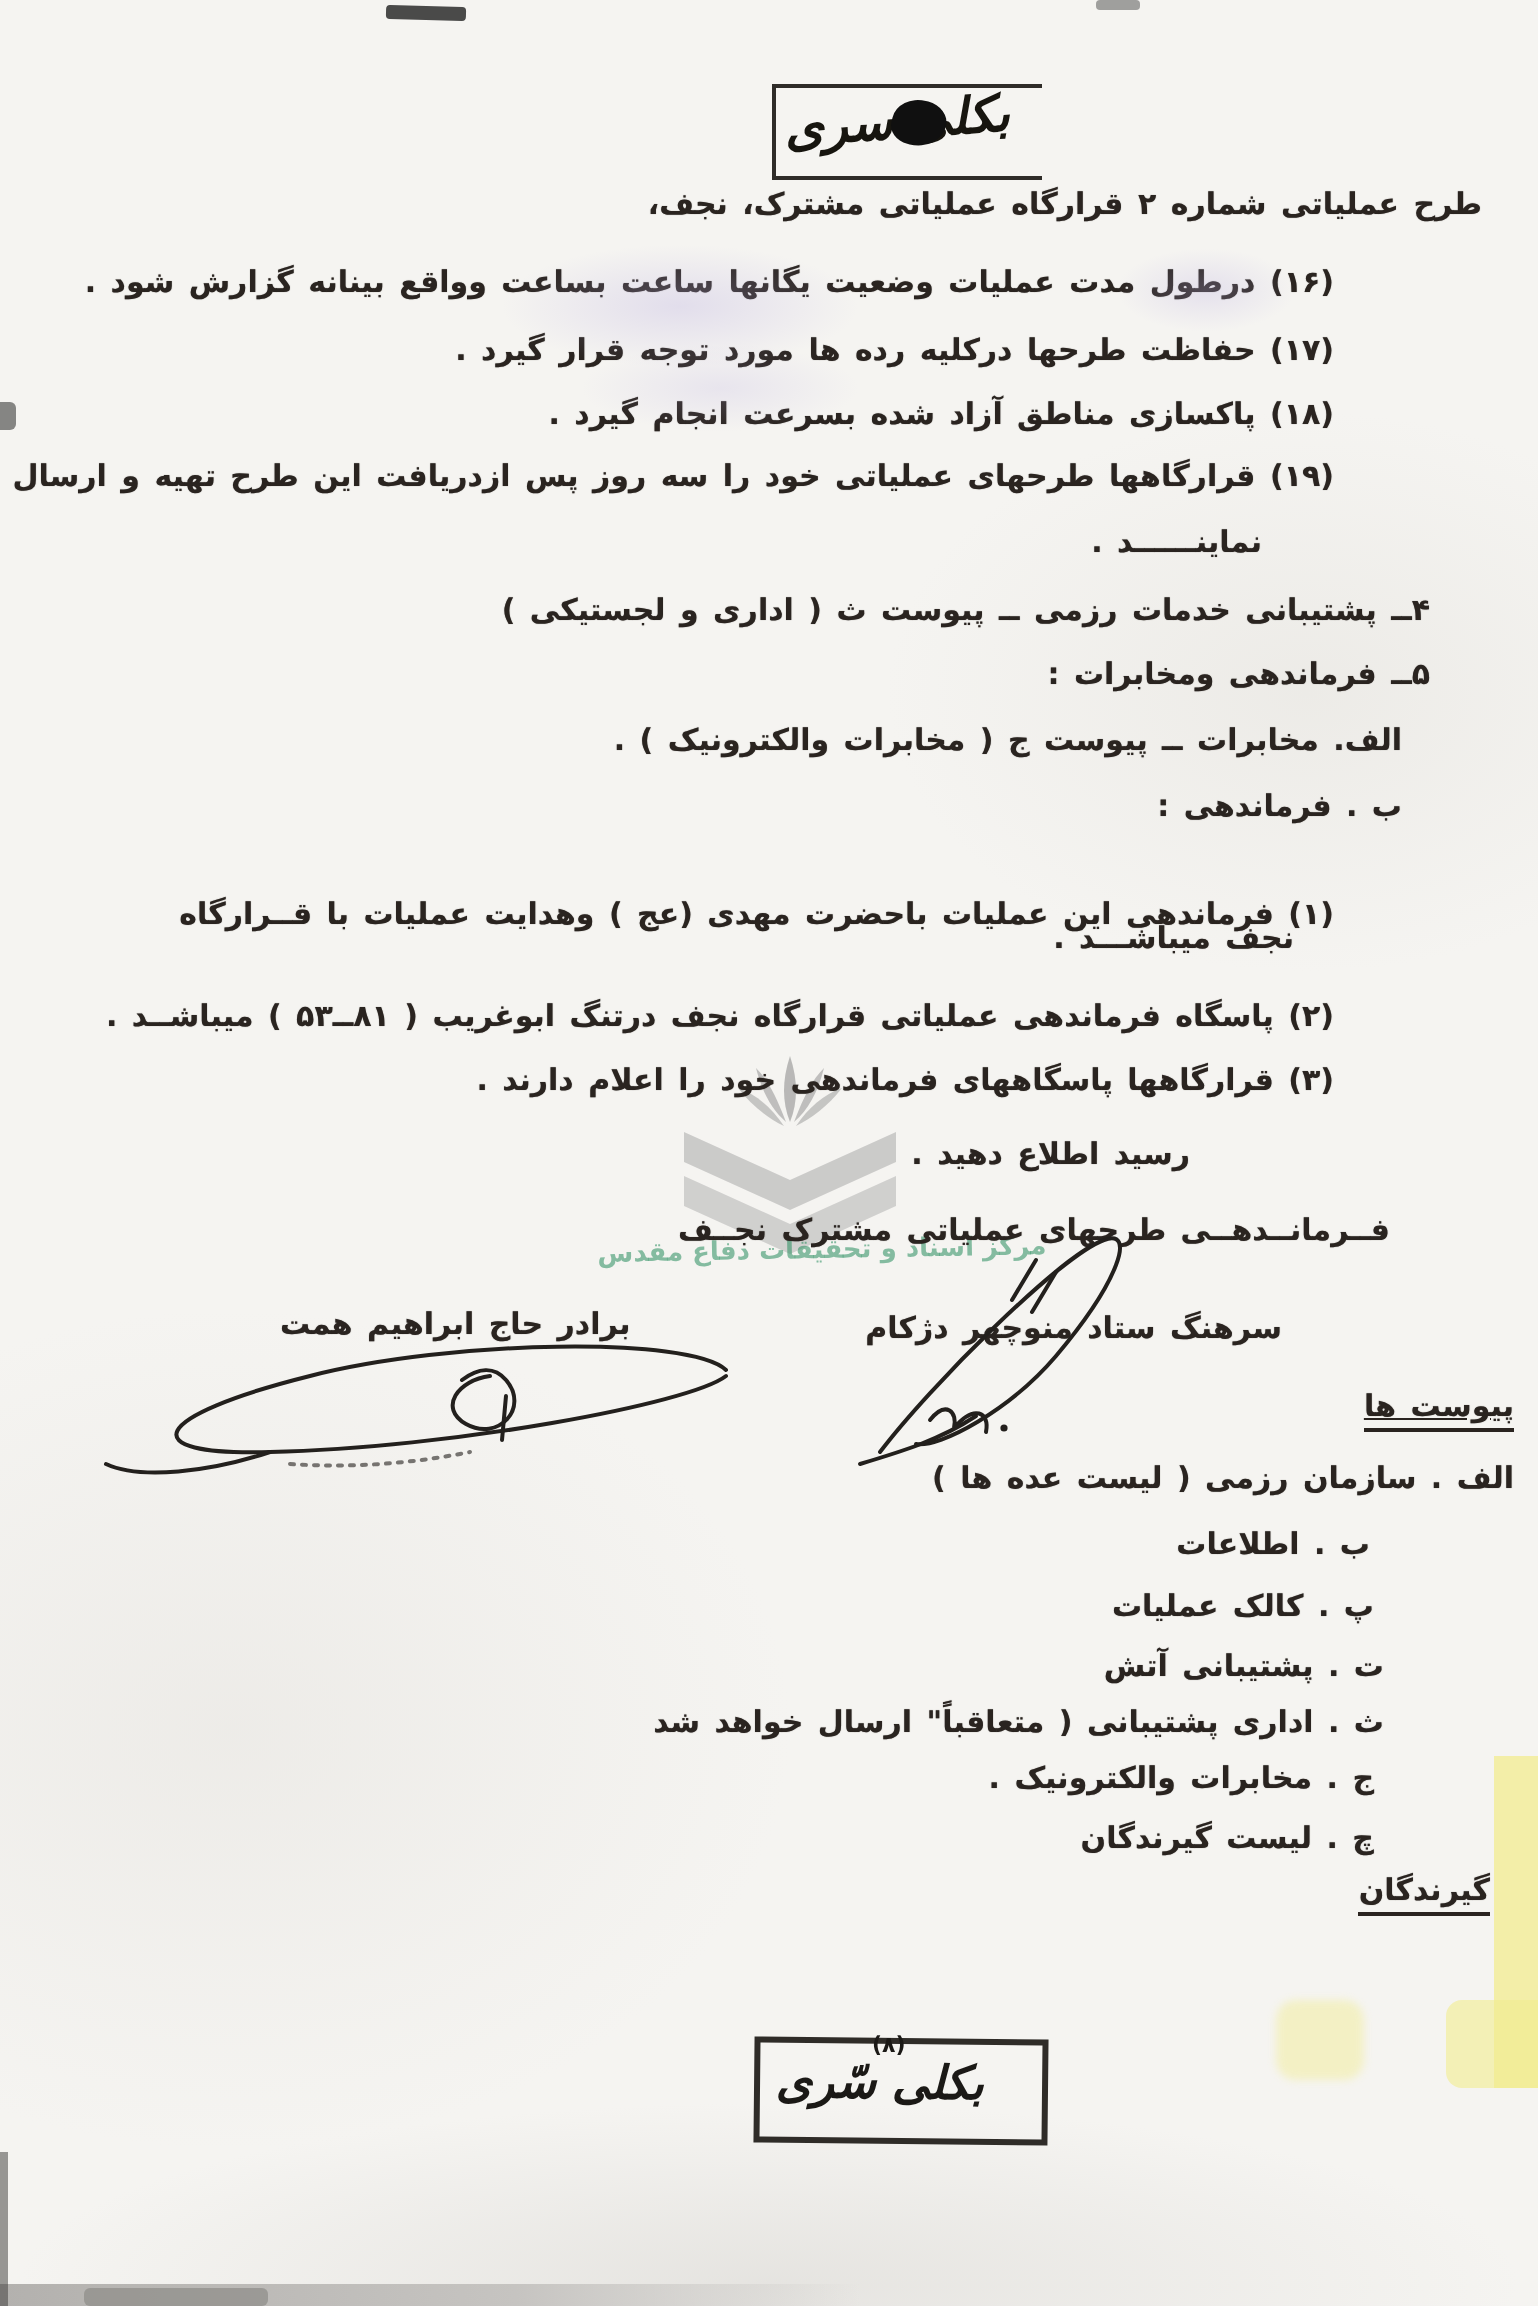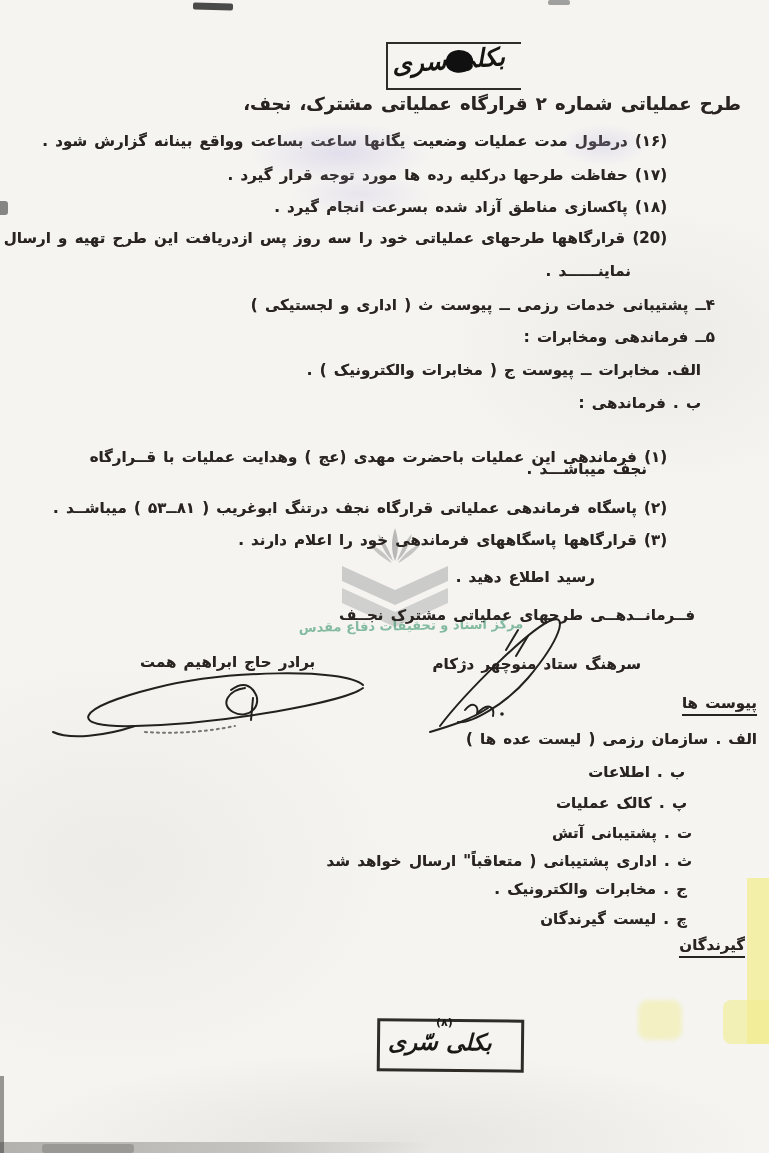--- a/index.html
+++ b/index.html
@@ -19,21 +19,21 @@
     direction:rtl;
     white-space:nowrap;
     font-weight:700;
     font-size:15px;
     color:#2a2420;
     letter-spacing:.2px;
     word-spacing:2px;
     text-shadow:0 0 .5px rgba(42,36,32,.55);
     z-index:4;
   }
-  .title{font-size:18px;}
+  .title{font-size:15px;}
   .underlined{border-bottom:2.5px solid #2a2420;padding-bottom:2px;}
   .stampbox{
     position:absolute;
     border:2.5px solid #2f2c28;
     z-index:5;
   }
   .stampbox.top{border-right:none;}
   .hand{
     position:absolute;
     direction:rtl;
@@ -102,21 +102,21 @@
 
   <div class="stampbox top" style="left:386px;top:42px;width:133px;height:44px;"></div>
   <div class="hand" style="left:392px;top:46px;font-size:25px;transform:rotate(-4deg);letter-spacing:4px;">بکلی سری</div>
   <div class="blob" style="left:446px;top:50px;width:27px;height:23px;transform:rotate(14deg);"></div>
 
   <div class="txt title" style="top:93px;right:28px;">طرح عملیاتی شماره ۲ قرارگاه عملیاتی مشترک، نجف،</div>
 
   <div class="txt" style="top:132px;right:102px;">(۱۶) درطول مدت عملیات وضعیت یگانها ساعت بساعت وواقع بینانه گزارش شود .</div>
   <div class="txt" style="top:166px;right:102px;">(۱۷) حفاظت طرحها درکلیه رده ها مورد توجه قرار گیرد .</div>
   <div class="txt" style="top:198px;right:102px;">(۱۸) پاکسازی مناطق آزاد شده بسرعت انجام گیرد .</div>
-  <div class="txt" style="top:229px;right:102px;">(20) قرارگاهها طرحهای عملیاتی خود را سه روز پس ازدریافت این طرح تهیه و ارسال</div>
+  <div class="txt" style="top:229px;right:102px;">(۱۹) قرارگاهها طرحهای عملیاتی خود را سه روز پس ازدریافت این طرح تهیه و ارسال</div>
   <div class="txt" style="top:262px;right:138px;">نماینــــــد .</div>
   <div class="txt" style="top:296px;right:54px;">۴ــ پشتیبانی خدمات رزمی ــ پیوست ث ( اداری و لجستیکی )</div>
   <div class="txt" style="top:328px;right:54px;">۵ــ فرماندهی ومخابرات :</div>
   <div class="txt" style="top:361px;right:68px;">الف. مخابرات ــ پیوست ج ( مخابرات والکترونیک ) .</div>
   <div class="txt" style="top:394px;right:68px;">ب . فرماندهی :</div>
   <div class="txt" style="top:428px;right:102px;margin-top:20px;">(۱) فرماندهی این عملیات باحضرت مهدی (عج ) وهدایت عملیات با قــرارگاه</div>
   <div class="txt" style="top:460px;right:122px;">نجف میباشـــد .</div>
   <div class="txt" style="top:499px;right:102px;">(۲) پاسگاه فرماندهی عملیاتی قرارگاه نجف درتنگ ابوغریب ( ۸۱ــ۵۳ ) میباشــد .</div>
   <div class="txt" style="top:531px;right:102px;">(۳) قرارگاهها پاسگاههای فرماندهی خود را اعلام دارند .</div>
   <div class="txt" style="top:568px;right:174px;">رسید اطلاع دهید .</div>
@@ -146,21 +146,21 @@
   </svg>
 
   <svg class="sig" style="left:45px;top:640px;" width="330" height="105" viewBox="0 0 330 105">
     <path d="M318 45 C300 28 180 30 110 48 C30 68 20 88 90 86 C180 84 300 62 318 48"></path>
     <path d="M200 48 c-16 2 -26 16 -12 24 c16 9 32 -8 20 -22 c-6 -7 -14 -6 -22 0"></path>
     <path d="M90 86 C60 96 25 100 8 92"></path>
     <path d="M100 92 c30 2 60 0 90 -6" stroke-dasharray="2 4" opacity=".6"></path>
     <path d="M208 58 l-2 22"></path>
   </svg>
 
-  <div class="txt underlined" style="top:694px;right:12px;">پیوست ها</div>
+  <div class="txt underlined" style="top:694px;right:12px;text-decoration:underline;">پیوست ها</div>
   <div class="txt" style="top:730px;right:12px;">الف . سازمان رزمی ( لیست عده ها )</div>
   <div class="txt" style="top:763px;right:84px;">ب . اطلاعات</div>
   <div class="txt" style="top:794px;right:82px;">پ . کالک عملیات</div>
   <div class="txt" style="top:824px;right:77px;">ت . پشتیبانی آتش</div>
   <div class="txt" style="top:852px;right:77px;">ث . اداری پشتیبانی ( متعاقباً" ارسال خواهد شد</div>
   <div class="txt" style="top:880px;right:82px;">ج . مخابرات والکترونیک .</div>
   <div class="txt" style="top:910px;right:82px;margin-left:33px;">چ . لیست گیرندگان</div>
 
   <div class="txt underlined" style="top:936px;right:24px;">گیرندگان</div>
 

